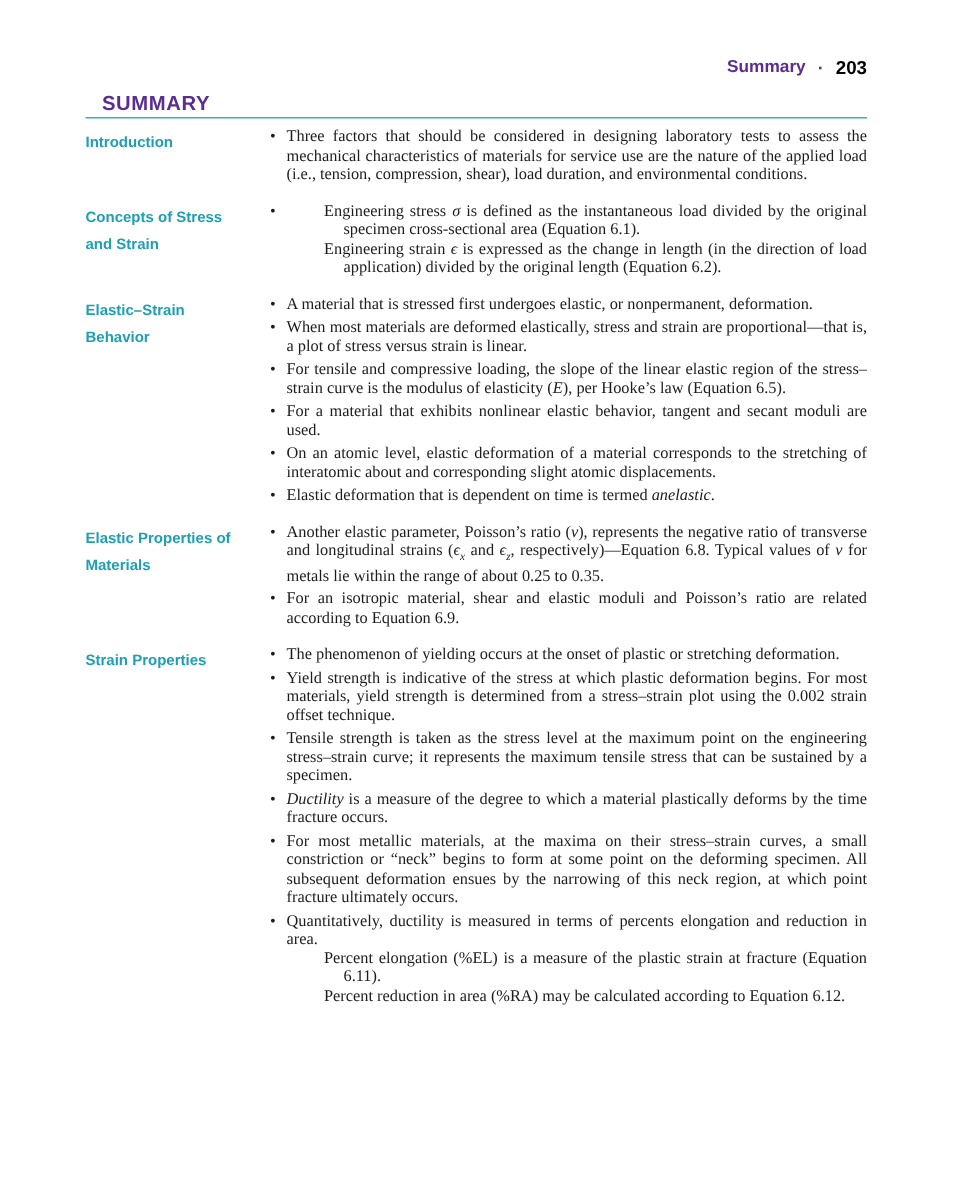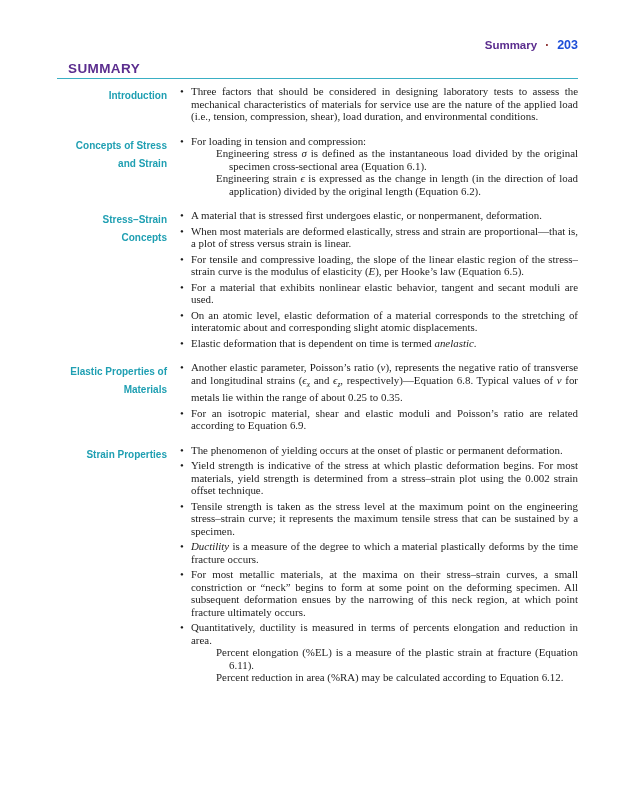--- a/index.html
+++ b/index.html
@@ -18,21 +18,21 @@
     top: 38px;
     right: 60px;
     font-family: "Liberation Sans", "DejaVu Sans", sans-serif;
     font-weight: bold;
     font-size: 11.5px;
     display: flex;
     align-items: center;
   }
   .running-head .rh-title { color: #5b2d8e; }
   .running-head .rh-dot { color: #8a2b2b; margin: 0 8px; font-size: 12px; }
-  .running-head .rh-page { color: #1d4ed8; font-size: 12.5px; }
+  .running-head .rh-page { color: #000000; font-size: 12.5px; }
 
   .content {
     position: absolute;
     top: 61px;
     left: 57px;
     width: 521px;
   }
   .summary-heading {
     font-family: "Liberation Sans", "DejaVu Sans", sans-serif;
     font-weight: bold;
@@ -45,21 +45,20 @@
     border: none;
     border-top: 1.7px solid #3aafc4;
     margin: 0 0 6px 0;
   }
 
   .section { display: flex; margin-top: 9px; }
   .section:first-of-type { margin-top: 0; }
   .label-col {
     width: 110px;
     flex: 0 0 110px;
-    text-align: right;
     padding-right: 13px;
     box-sizing: content-box;
   }
   .section-label {
     font-family: "Liberation Sans", "DejaVu Sans", sans-serif;
     font-weight: bold;
     font-size: 10px;
     line-height: 12.5px;
     color: #1f9fb2;
   }
@@ -115,31 +114,30 @@
       </div>
     </div>
 
     <div class="section">
       <div class="label-col">
         <span class="section-label">Concepts of Stress and Strain</span>
       </div>
       <div class="content-col">
         <ul class="bullets">
           <li>
-            <span>For loading in tension and compression:</span>
             <div class="sub">Engineering stress <i>σ</i> is defined as the instantaneous load divided by the original specimen cross-sectional area (Equation 6.1).</div>
             <div class="sub">Engineering strain <i>ϵ</i> is expressed as the change in length (in the direction of load application) divided by the original length (Equation 6.2).</div>
           </li>
         </ul>
       </div>
     </div>
 
     <div class="section">
       <div class="label-col">
-        <span class="section-label">Stress–Strain Concepts</span>
+        <span class="section-label">Elastic–Strain Behavior</span>
       </div>
       <div class="content-col">
         <ul class="bullets">
           <li><span>A material that is stressed first undergoes elastic, or nonpermanent, deformation.</span></li>
           <li><span>When most materials are deformed elastically, stress and strain are proportional—that is, a plot of stress versus strain is linear.</span></li>
           <li><span>For tensile and compressive loading, the slope of the linear elastic region of the stress–strain curve is the modulus of elasticity (<i>E</i>), per Hooke’s law (Equation 6.5).</span></li>
           <li><span>For a material that exhibits nonlinear elastic behavior, tangent and secant moduli are used.</span></li>
           <li><span>On an atomic level, elastic deformation of a material corresponds to the stretching of interatomic about and corresponding slight atomic displacements.</span></li>
           <li><span>Elastic deformation that is dependent on time is termed <i>anelastic</i>.</span></li>
         </ul>
@@ -157,21 +155,21 @@
         </ul>
       </div>
     </div>
 
     <div class="section">
       <div class="label-col">
         <span class="section-label">Strain Properties</span>
       </div>
       <div class="content-col">
         <ul class="bullets">
-          <li><span>The phenomenon of yielding occurs at the onset of plastic or permanent deformation.</span></li>
+          <li><span>The phenomenon of yielding occurs at the onset of plastic or stretching deformation.</span></li>
           <li><span>Yield strength is indicative of the stress at which plastic deformation begins. For most materials, yield strength is determined from a stress–strain plot using the 0.002 strain offset technique.</span></li>
           <li><span>Tensile strength is taken as the stress level at the maximum point on the engineering stress–strain curve; it represents the maximum tensile stress that can be sustained by a specimen.</span></li>
           <li><span><i>Ductility</i> is a measure of the degree to which a material plastically deforms by the time fracture occurs.</span></li>
           <li><span>For most metallic materials, at the maxima on their stress–strain curves, a small constriction or “neck” begins to form at some point on the deforming specimen. All subsequent deformation ensues by the narrowing of this neck region, at which point fracture ultimately occurs.</span></li>
           <li>
             <span>Quantitatively, ductility is measured in terms of percents elongation and reduction in area.</span>
             <div class="sub">Percent elongation (%EL) is a measure of the plastic strain at fracture (Equation 6.11).</div>
             <div class="sub">Percent reduction in area (%RA) may be calculated according to Equation 6.12.</div>
           </li>
         </ul>

